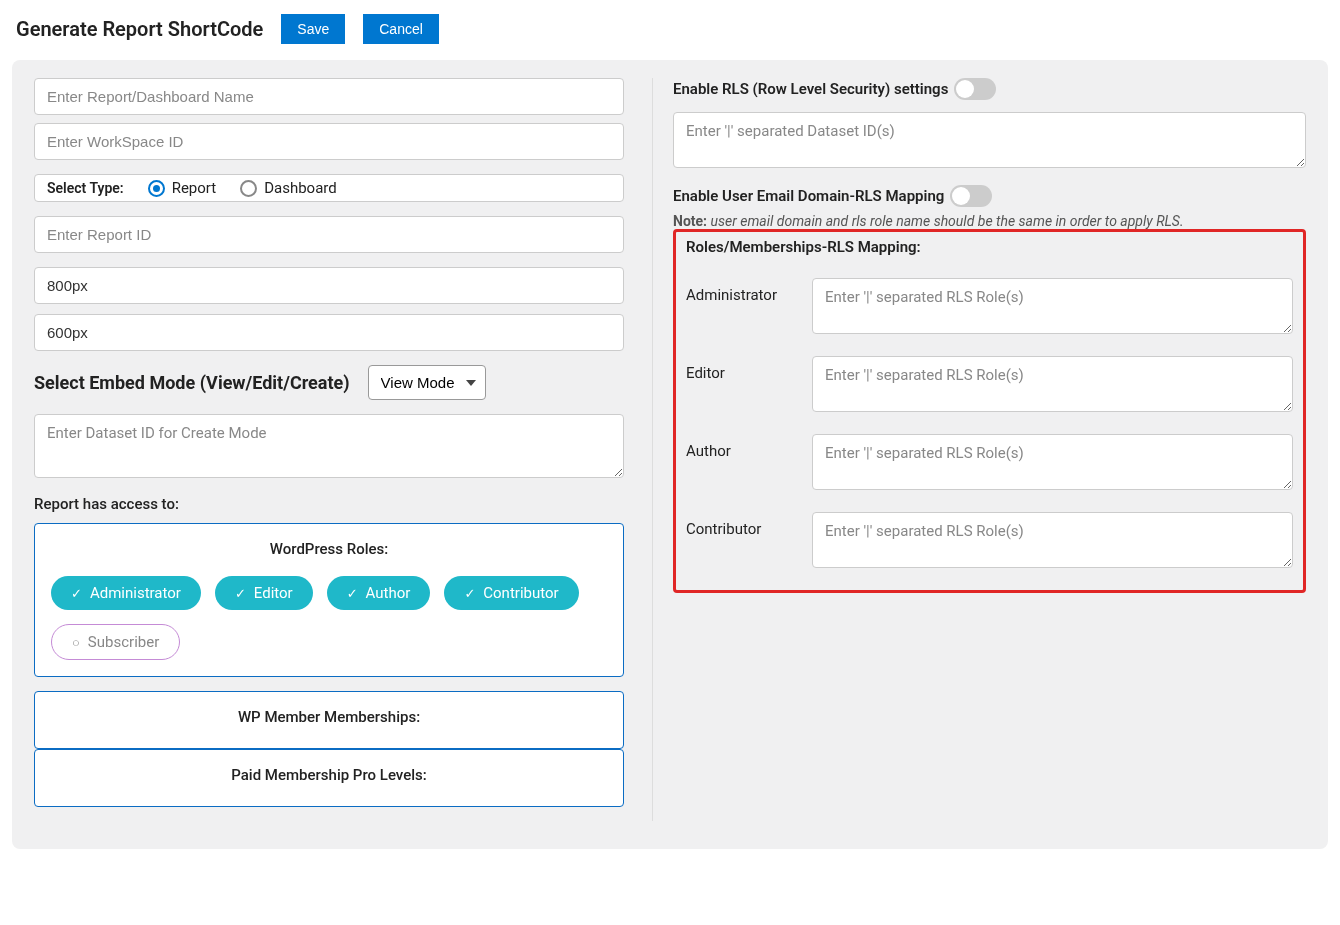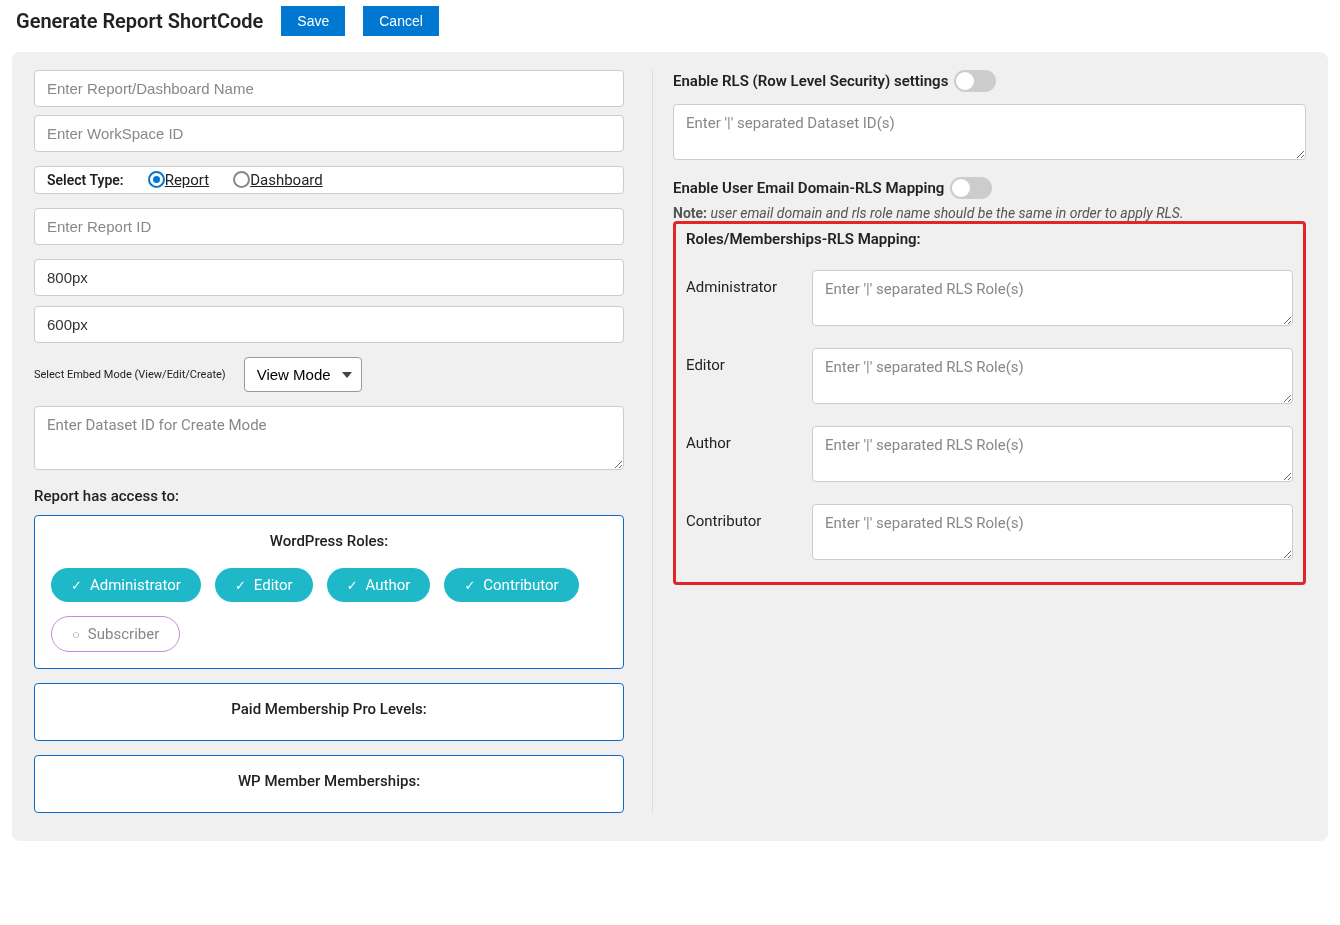--- a/index.html
+++ b/index.html
@@ -1,44 +1,44 @@
 <!DOCTYPE html>
 <html><head>
 <meta charset="utf-8">
 <style>
 * { box-sizing: border-box; margin: 0; padding: 0; }
 body { font-family: -apple-system, "Segoe UI", Roboto, Arial, sans-serif; font-size: 14px; color: #222; background: #fff; }
 
-.header { display: flex; align-items: center; gap: 18px; padding: 6px 16px 16px; }
+.header { display: flex; align-items: center; gap: 18px; padding: 14px 16px 16px; }
 .title  { font-size: 20px; font-weight: 600; }
 .btn    { border: none; padding: 7px 16px; font-size: 14px; color: #fff; cursor: pointer; }
 .btn-primary { background: #0077d0; }
 
 .panel { background: #f0f0f1; border-radius: 8px; margin: 0 12px; padding: 18px 22px 28px; display: flex; gap: 28px; }
 .col   { flex: 1; min-width: 0; }
 .col-left  { flex: 0 0 590px; }
 .col-right { flex: 1; position: relative; border-left: 1px solid #ddd; padding-left: 20px; }
 
 .field       { width: 100%; padding: 9px 12px; font-size: 15px; border: 1px solid #ccc; border-radius: 4px; background: #fff; color: #333; }
 .field::placeholder { color: #888; }
 .mb8  { margin-bottom: 8px; }
 .mb14 { margin-bottom: 14px; }
 
 .type-box { background: #fff; border: 1px solid #ccc; border-radius: 4px; padding: 4px 12px; display: flex; align-items: center; gap: 24px; margin-bottom: 14px; }
 .type-label { font-weight: 600; font-size: 14px; }
-.radio-wrap { display: flex; align-items: flex-start; font-size: 15px; text-decoration: underline; }
+.radio-wrap { display: flex; align-items: center; gap: 7px; font-size: 15px; }
 .radio { width: 17px; height: 17px; border-radius: 50%; border: 2px solid #0077d0; display: inline-flex; align-items: center; justify-content: center; }
 .radio.empty { border-color: #888; }
 .radio .dot { width: 7px; height: 7px; border-radius: 50%; background: #0077d0; }
 
 .dim-row { display: flex; gap: 10px; margin-bottom: 14px; flex-direction: column; }
 .dim-row .field { flex: 1; }
 
 .embed-row { display: flex; align-items: center; gap: 18px; margin-bottom: 14px; }
-.embed-label { font-weight: 400; font-size: 11px; }
+.embed-label { font-weight: 700; font-size: 18px; }
 .select { padding: 8px 30px 8px 12px; font-size: 15px; border: 1px solid #999; border-radius: 4px; background: #fff; appearance: none; position: relative; }
 .select-wrap { position: relative; display: inline-block; }
 .select-wrap::after { content: ""; position: absolute; right: 10px; top: 50%; width: 0; height: 0; border-left: 5px solid transparent; border-right: 5px solid transparent; border-top: 6px solid #444; transform: translateY(-50%); pointer-events: none; }
 
 textarea.field { resize: both; min-height: 64px; font-family: inherit; }
 
 .section-label { font-size: 15px; font-weight: 500; margin-bottom: 10px; }
 
 .access-box { border: 1px solid #0b6cc3; background: #fff; border-radius: 4px; padding: 16px; margin-bottom: 14px; }
 .access-title { text-align: center; font-weight: 500; font-size: 15px; margin-bottom: 18px; }
@@ -134,26 +134,26 @@
           <span class="ico">✓</span>
           <span>Contributor</span>
         </span>
         <span class="chip chip-off">
           <span class="ico">○</span>
           <span>Subscriber</span>
         </span>
       </div>
     </div>
 
+    <div class="access-box" style="margin-bottom:0">
+      <div class="access-title" style="margin-bottom:6px">WP Member Memberships:</div>
+    </div>
+
     <div class="access-box">
       <div class="access-title" style="margin-bottom:6px">Paid Membership Pro Levels:</div>
-    </div>
-
-    <div class="access-box" style="margin-bottom:0">
-      <div class="access-title" style="margin-bottom:6px">WP Member Memberships:</div>
     </div>
   </div>
 
   <div class="col col-right">
     <div class="toggle-row">
       <span class="toggle-label">Enable RLS (Row Level Security) settings</span>
       <span class="switch"></span>
     </div>
     <textarea class="field mb14" style="min-height: 56px;" placeholder="Enter '|' separated Dataset ID(s)"></textarea>
 

